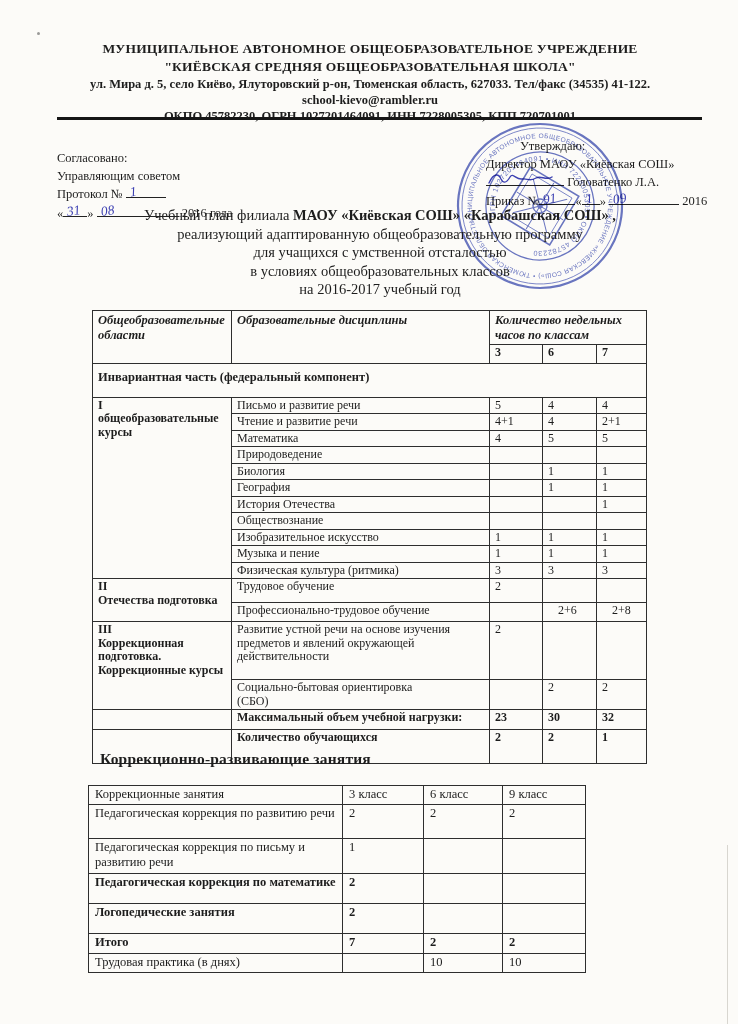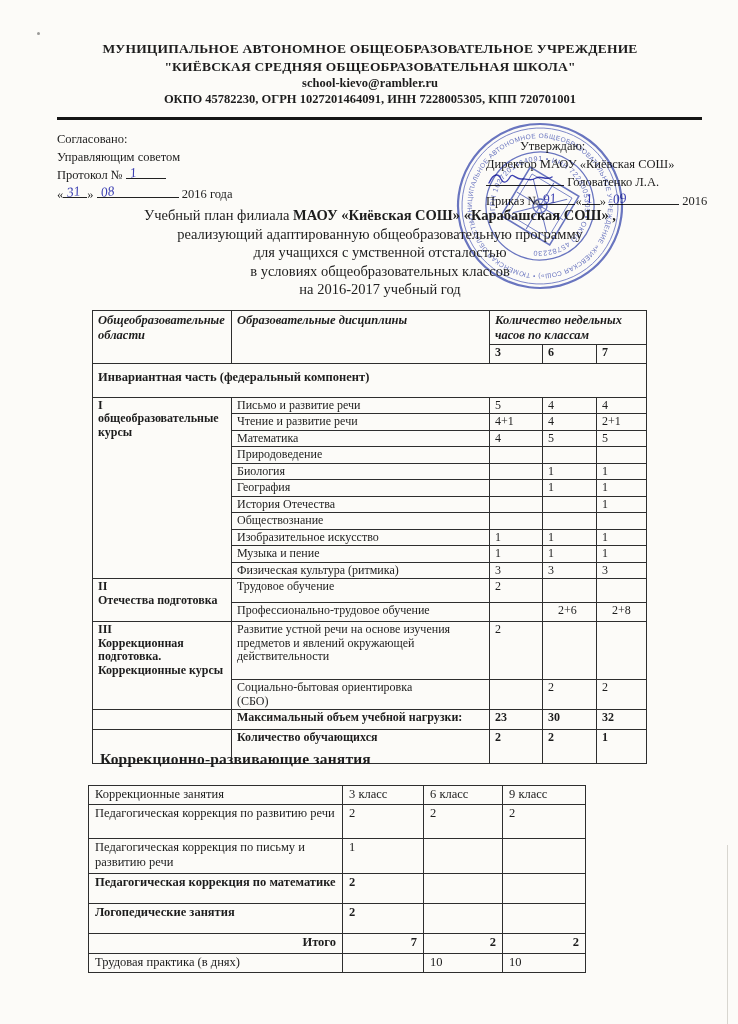--- a/index.html
+++ b/index.html
@@ -6,21 +6,21 @@
   .page{position:relative;width:738px;height:1024px;margin:0 auto;background:#fcfbf8;
         overflow:hidden;font-family:"Liberation Serif","DejaVu Serif",serif;color:#1d1d1d;}
   
   .letterhead{position:absolute;top:40px;left:20px;width:700px;text-align:center;font-weight:bold;}
   .lh1,.lh2{font-size:13.5px;line-height:18px;letter-spacing:.2px;}
   .lh3{font-size:12.5px;line-height:17px;}
   .lh4{font-size:12.5px;line-height:15px;}
   .lh5{font-size:12.5px;line-height:17px;}
   .divider{position:absolute;top:117px;left:57px;width:645px;border-top:3.5px solid #161616;}
   
-  .agreed{position:absolute;top:131px;left:57px;font-size:12.5px;line-height:17.5px;}
+  .agreed{position:absolute;top:150px;left:57px;font-size:12.5px;line-height:17.5px;}
   .approved{position:absolute;top:138px;left:486px;width:240px;font-size:12.5px;line-height:17.5px;}
   .approved .ind{padding-left:34px;}
   .blank{display:inline-block;border-bottom:1px solid #222;height:12px;position:relative;vertical-align:baseline;}
   .hand{position:absolute;bottom:-1px;left:4px;color:#3c40b2;font-style:italic;font-size:13.5px;
         transform:rotate(-8deg);white-space:nowrap;line-height:12px;}
   .sig-svg{position:absolute;left:0;bottom:-3px;}
   
   .title{position:absolute;top:206px;left:40px;width:680px;text-align:center;font-size:14.5px;line-height:18.5px;}
   .title .b{font-weight:bold;}
   
@@ -38,34 +38,35 @@
   .t1 tr.inv td{font-weight:bold;font-size:12.5px;padding:7px 5px 12px;}
   tr.rh19{height:19px;} tr.rh24{height:24px;} tr.rh33{height:33px;} tr.rh58{height:58px;}
   tr.rh22{height:22px;} tr.rh20{height:20px;} tr.rh34{height:34px;} tr.rh15{height:15px;}
   .t1 tr.boldrow td{font-weight:bold;margin-left:20px;}
   .t1 td.indent{padding-left:15px;}
   
   .h2title{position:absolute;top:750px;left:100px;font-size:15.5px;font-weight:bold;letter-spacing:.2px;}
   .t2{position:absolute;top:785px;left:88px;width:497px;font-size:12.5px;line-height:14.5px;table-layout:fixed;}
   .t2 td{border:1px solid #2e2e2e;padding:1px 6px;vertical-align:top;}
   tr.trh19{height:19px;} tr.trh34{height:34px;padding-left:33px;} tr.trh35{height:35px;} tr.trh30{height:30px;font-weight:bold;} tr.trh20{height:20px;}
-  .t2 tr.boldrow td{font-weight:bold;text-align:right;}
+  .t2 tr.boldrow td{font-weight:bold;}
   .t2 td.bv{font-weight:normal;margin-top:17px;}
   
   .edge-line{position:absolute;left:727px;top:845px;height:179px;border-left:1px solid #d8d6d0;}
   .speck{position:absolute;left:37px;top:32px;width:3px;height:3px;background:#9a9a98;border-radius:50%;}
 </style>
 </head>
 <body>
 
 <div class="page">
 
   <div class="letterhead">
     <div class="lh1">МУНИЦИПАЛЬНОЕ АВТОНОМНОЕ ОБЩЕОБРАЗОВАТЕЛЬНОЕ  УЧРЕЖДЕНИЕ</div>
     <div class="lh2">"КИЁВСКАЯ  СРЕДНЯЯ  ОБЩЕОБРАЗОВАТЕЛЬНАЯ  ШКОЛА"</div>
+    <div class="lh3">ул. Мира д. 5, село Киёво, Ялуторовский р-он, Тюменская область, 627033. Тел/факс (34535) 41-122.</div>
     <div class="lh4">school-kievo@rambler.ru</div>
     <div class="lh5">ОКПО  45782230,  ОГРН  1027201464091,  ИНН  7228005305,  КПП  720701001</div>
   </div>
   <div class="divider"></div>
 
   <div class="agreed">
     <div>Согласовано:</div>
     <div>Управляющим советом</div>
     <div>
       <span>Протокол №</span>

